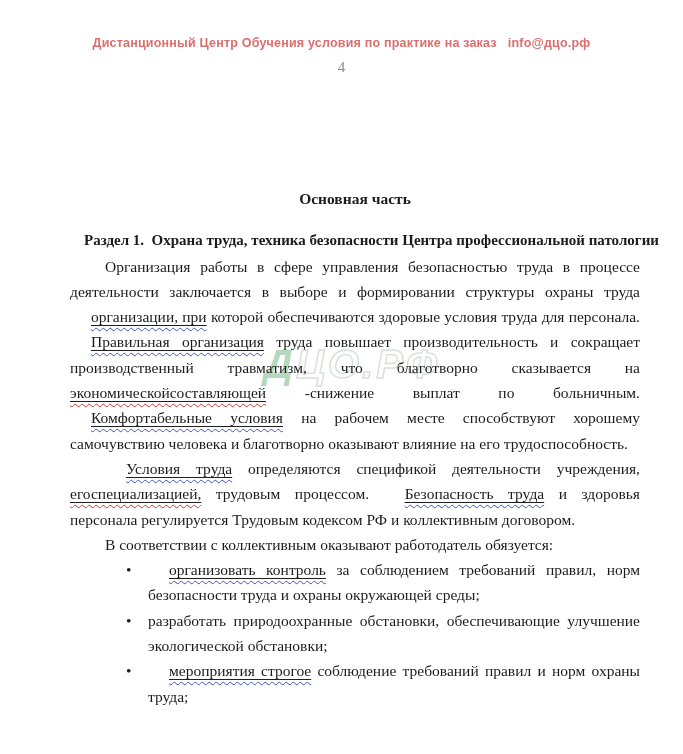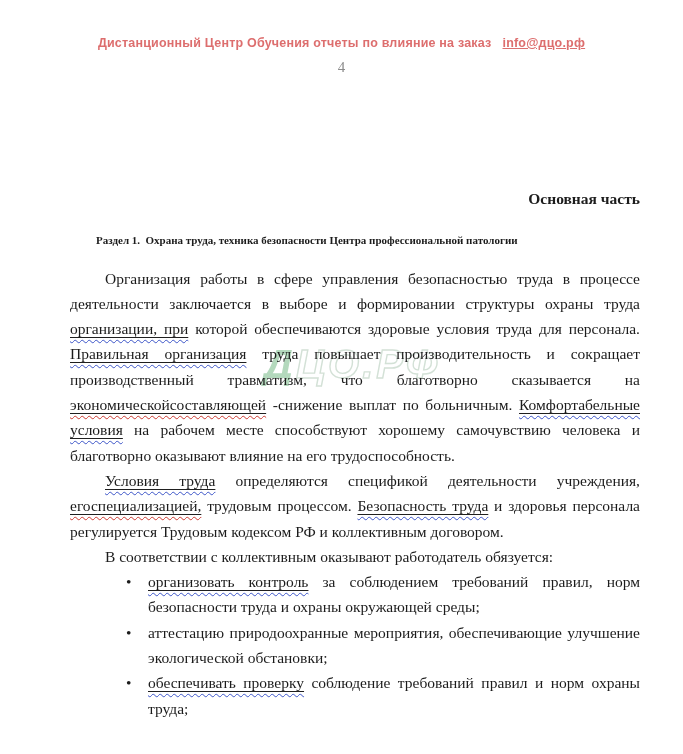--- a/index.html
+++ b/index.html
@@ -28,21 +28,20 @@
     font-size: 12.5px;
     font-weight: bold;
     letter-spacing: 0.2px;
     color: var(--header-red, #dd6e6e);
     z-index: 3;
     white-space: nowrap;
   }
   .header .email {
     margin-left: 2px;
     color: var(--header-red, #dd6e6e);
-    text-decoration: underline;
     cursor: pointer;
     padding-left: 9px;
   }
   .pagenum {
     position: absolute;
     top: 59px;
     left: 0;
     right: 0;
     text-align: center;
     font-size: 15px;
@@ -77,29 +76,29 @@
     position: absolute;
     top: 186px;
     left: 70px;
     right: 43px;
     z-index: 1;
     font-size: 15.5px;
     line-height: 25.3px;
   }
   .doc-title {
     font-weight: bold;
-    text-align: right;
+    text-align: center;
     margin: 0 0 17px 0;
   }
   .section-heading {
     font-weight: bold;
-    font-size: 11px;
+    font-size: 15px;
     padding-left: 14px;
     white-space: nowrap;
-    margin: 12px;
+    margin: 0;
   }
   .para {
     margin: 0;
     text-align: justify;
   }
   .para.indent { text-indent: 35px; }
 
   ul.bullets {
     margin: 0;
     padding: 0 0 0 55px;
@@ -118,37 +117,37 @@
     top: 0;
   }
 
   
   .mk {
     text-decoration-line: underline;
     text-decoration-style: wavy;
     text-decoration-thickness: 1px;
     text-underline-offset: 5px;
   }
-  .mk-grammar  { text-decoration-color: var(--grammar-underline-blue, #3c55c8); }
+  .mk-grammar  { text-decoration-color: var(--grammar-underline-blue, #3c55c8); margin-left: 21px; }
   .mk-spelling { text-decoration-color: var(--spelling-underline-red, #cc3a32); margin-top: 8px; }
   .mk-inner {
     text-decoration-line: underline;
     text-decoration-style: solid;
     text-decoration-color: #1f1f1f;
     text-decoration-thickness: 1px;
     text-underline-offset: 2.5px;
   }
 </style>
 </head>
 <body>
 
 <div class="page">
 
   <div class="header">
-    <span>Дистанционный Центр  Обучения отчеты по влияние на заказ</span><a class="email">info@дцо.рф</a>
+    <span>Дистанционный Центр  Обучения условия по практике на заказ</span><a class="email">info@дцо.рф</a>
   </div>
 
   <div class="pagenum">4</div>
 
   <div class="watermark">
     <span class="wm-solid">Д</span><span class="wm-outline">ЦО.РФ</span>
   </div>
 
   <div class="content">
 
@@ -157,19 +156,19 @@
     <div class="section-heading">Раздел 1.&nbsp; Охрана труда, техника безопасности Центра профессиональной патологии</div>
 
     <p class="para indent">Организация работы в сфере управления безопасностью труда в процессе деятельности заключается в выборе и формировании структуры охраны труда <span class="mk mk-grammar"><span class="mk-inner">организации, при</span></span> которой обеспечиваются здоровые условия труда для персонала. <span class="mk mk-grammar"><span class="mk-inner">Правильная организация</span></span> труда повышает производительность и сокращает производственный травматизм, что благотворно сказывается на <span class="mk mk-spelling"><span class="mk-inner">экономическойсоставляющей</span></span> -снижение выплат по больничным. <span class="mk mk-grammar"><span class="mk-inner">Комфортабельные условия</span></span> на рабочем месте способствуют хорошему самочувствию человека и благотворно оказывают влияние на его трудоспособность.</p>
 
     <p class="para indent"><span class="mk mk-grammar"><span class="mk-inner">Условия труда</span></span> определяются спецификой деятельности учреждения, <span class="mk mk-spelling"><span class="mk-inner">егоспециализацией,</span></span> трудовым процессом. <span class="mk mk-grammar"><span class="mk-inner">Безопасность труда</span></span> и здоровья персонала регулируется Трудовым кодексом РФ и коллективным договором.</p>
 
     <p class="para indent">В соответствии с коллективным оказывают работодатель обязуется:</p>
 
     <ul class="bullets">
       <li class="para"><span class="mk mk-grammar"><span class="mk-inner">организовать контроль</span></span> за соблюдением требований правил, норм безопасности труда и охраны окружающей среды;</li>
-      <li class="para">аттестацию природоохранные мероприятия, обеспечивающие улучшение экологической обстановки;</li>
-      <li class="para"><span class="mk mk-grammar"><span class="mk-inner">обеспечивать проверку</span></span> соблюдение требований правил и норм охраны труда;</li>
+      <li class="para">разработать природоохранные обстановки, обеспечивающие улучшение экологической обстановки;</li>
+      <li class="para"><span class="mk mk-grammar"><span class="mk-inner">мероприятия строгое</span></span> соблюдение требований правил и норм охраны труда;</li>
 
     </ul>
 
   </div>
 </div>
 
 </body></html>

